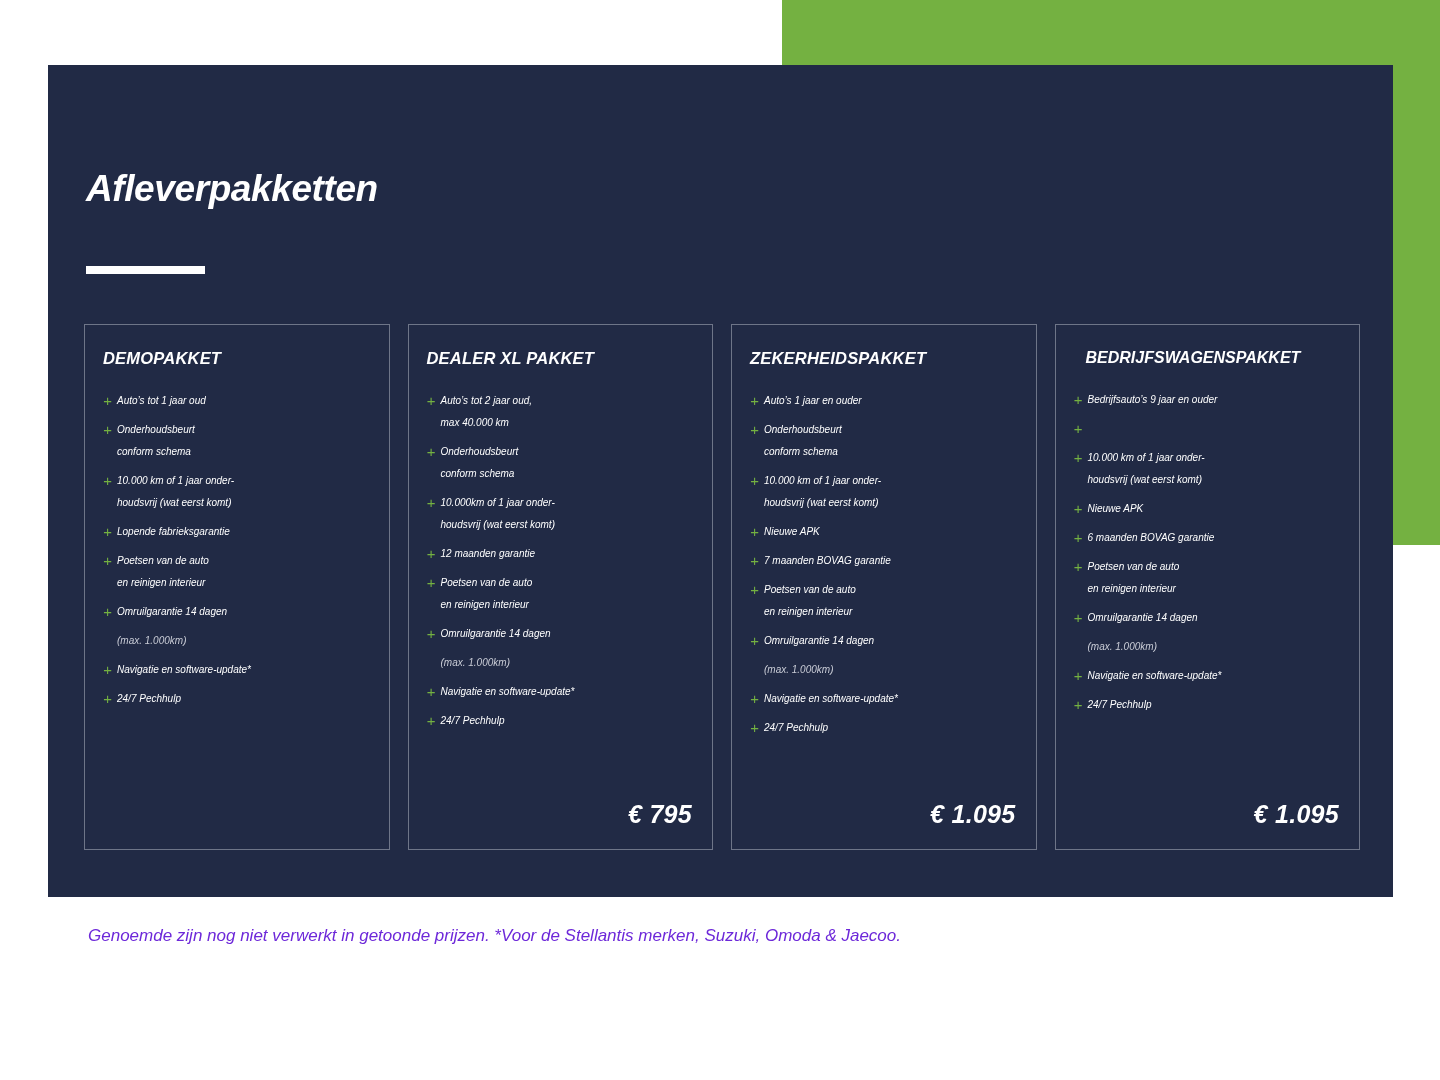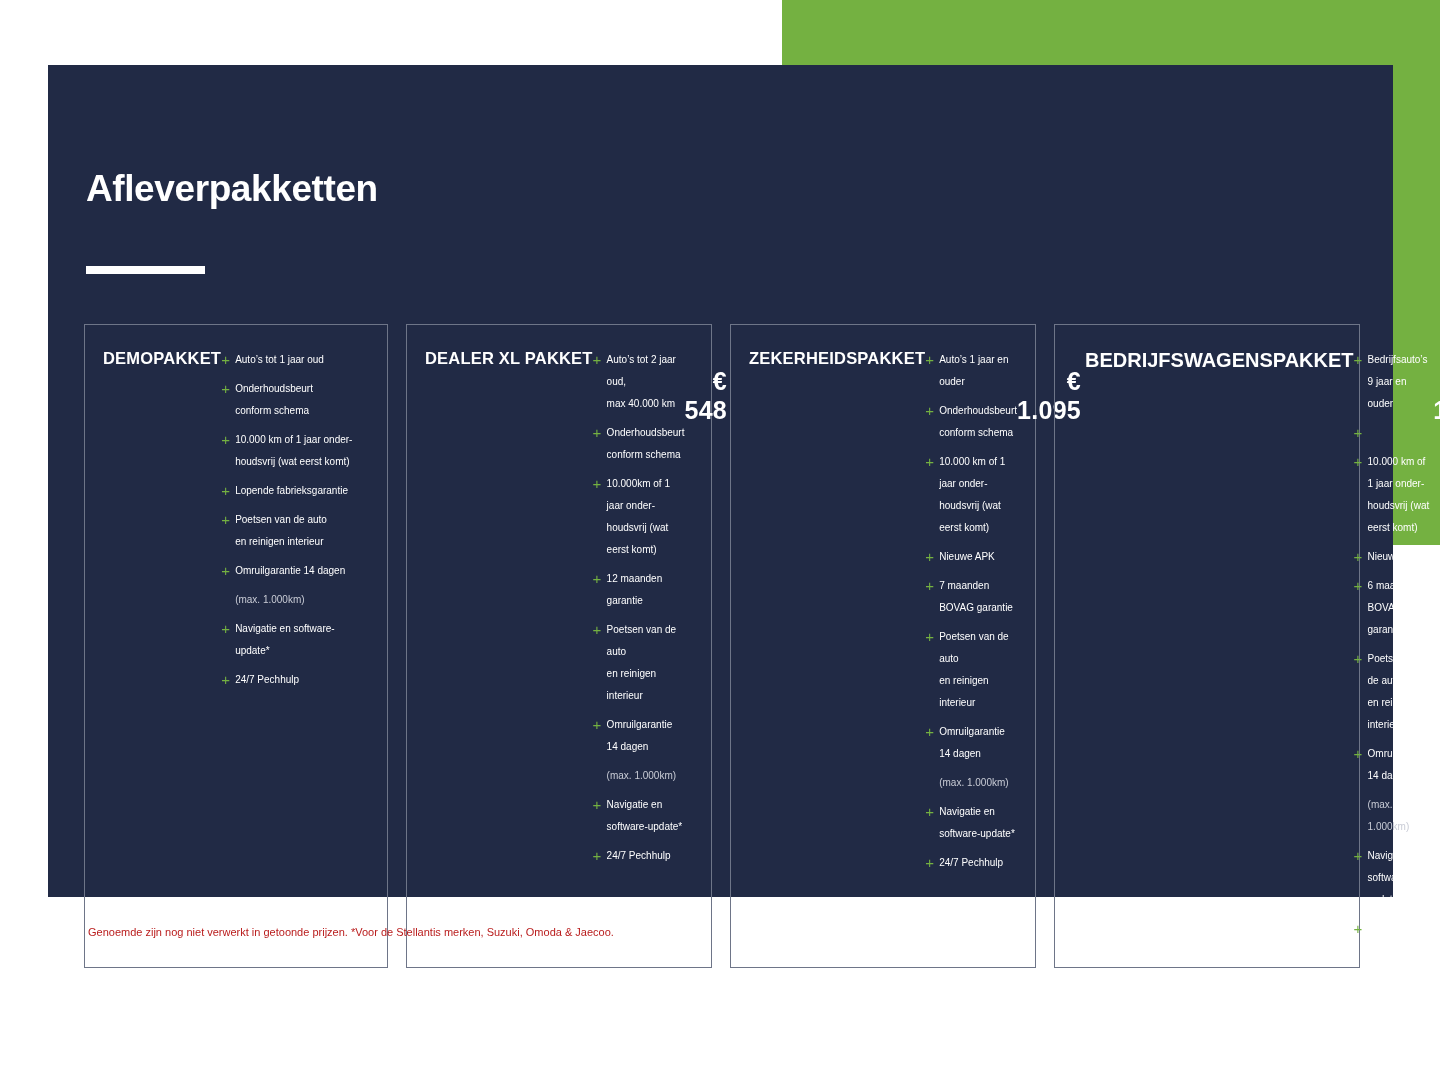--- a/index.html
+++ b/index.html
@@ -10,20 +10,21 @@
     height: 1080px;
     background: #ffffff;
     font-family: "Liberation Sans", sans-serif;
     overflow: hidden;
   }
   #slide {
     position: relative;
     width: 1440px;
     height: 1080px;
     background: #ffffff;
+    font-style: italic;
   }
   
   .green-block {
     position: absolute;
     left: 782px;
     top: 0;
     width: 658px;
     height: 545px;
     background: #74b141;
   }
@@ -59,33 +60,33 @@
     top: 324px;
     width: 1276px;
     display: flex;
     gap: 18px;
   }
   .card {
     width: 306px;
     border: 1px solid #6e7588;
     padding: 24px 20px 20px 18px;
     display: flex;
-    flex-direction: row;
+    flex-direction: column;
     position: relative;
     min-height: 526px;
   }
   .card-title {
     color: #ffffff;
     font-size: 16.5px;
     font-weight: bold;
     letter-spacing: 0.2px;
     margin-bottom: 22px;
     white-space: nowrap;
   }
-  .card:nth-child(4) .card-title { letter-spacing: 0px; font-size: 20px; padding-left: 12px; }
+  .card:nth-child(4) .card-title { letter-spacing: 0px; font-size: 16px; padding-left: 12px; }
   .feature-list {
     list-style: none;
     margin: 0;
     padding: 0;
     flex: 1 1 auto;
   }
   .feature {
     display: flex;
     align-items: flex-start;
     margin-bottom: 7px;
@@ -111,22 +112,22 @@
     font-size: 25px;
     font-weight: bold;
     text-align: right;
     margin-top: 18px;
     letter-spacing: 0.3px;
   }
   .footnote {
     position: absolute;
     left: 88px;
     top: 926px;
-    font-size: 11px;
-    color: #b91c1c;
+    font-size: 17px;
+    color: #6d28d9;
   }
 </style>
 </head>
 <body>
 
 <div id="slide">
 
   <div class="green-block"></div>
 
   <div class="panel"></div>
@@ -218,21 +219,21 @@
           </li>
         <li class="feature">
             <span class="plus">+</span>
             <span class="feature-text">Navigatie en software-update*</span>
           </li>
         <li class="feature">
             <span class="plus">+</span>
             <span class="feature-text">24/7 Pechhulp</span>
           </li>
       </ul>
-      <div class="price">€ 548</div>
+      <div class="price">€ 795</div>
     </div>
 
     <div class="card">
       <div class="card-title">ZEKERHEIDSPAKKET</div>
       <ul class="feature-list">
         <li class="feature">
             <span class="plus">+</span>
             <span class="feature-text">Auto’s 1 jaar en ouder</span>
           </li>
         <li class="feature">

